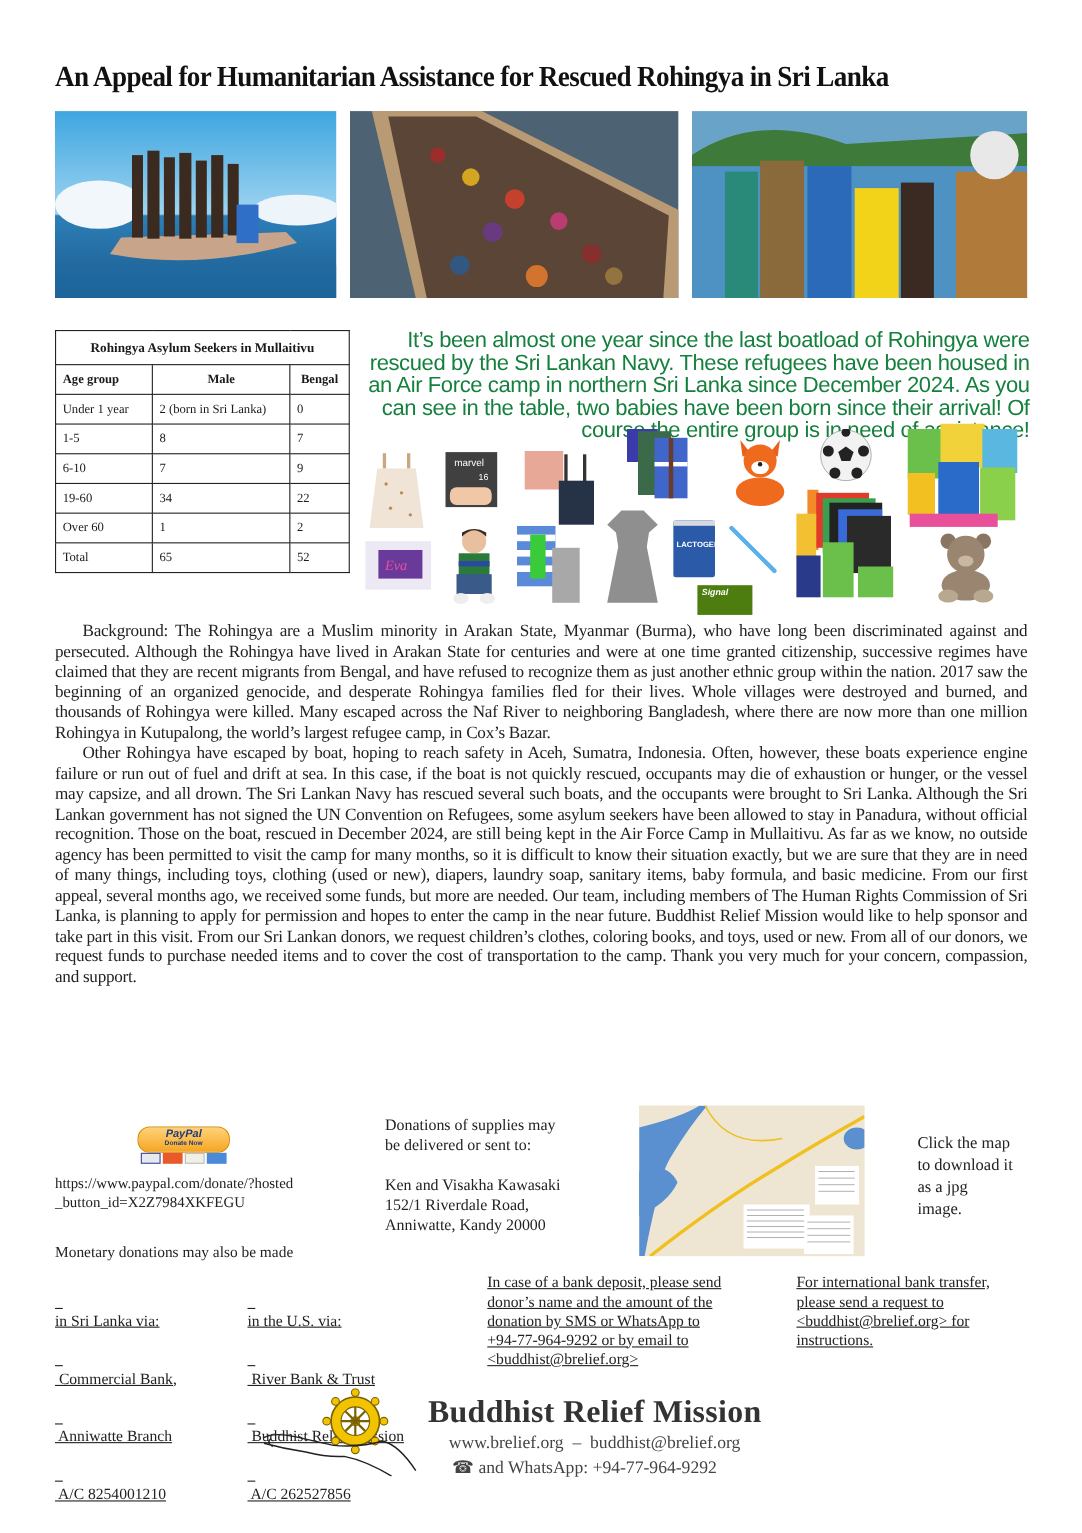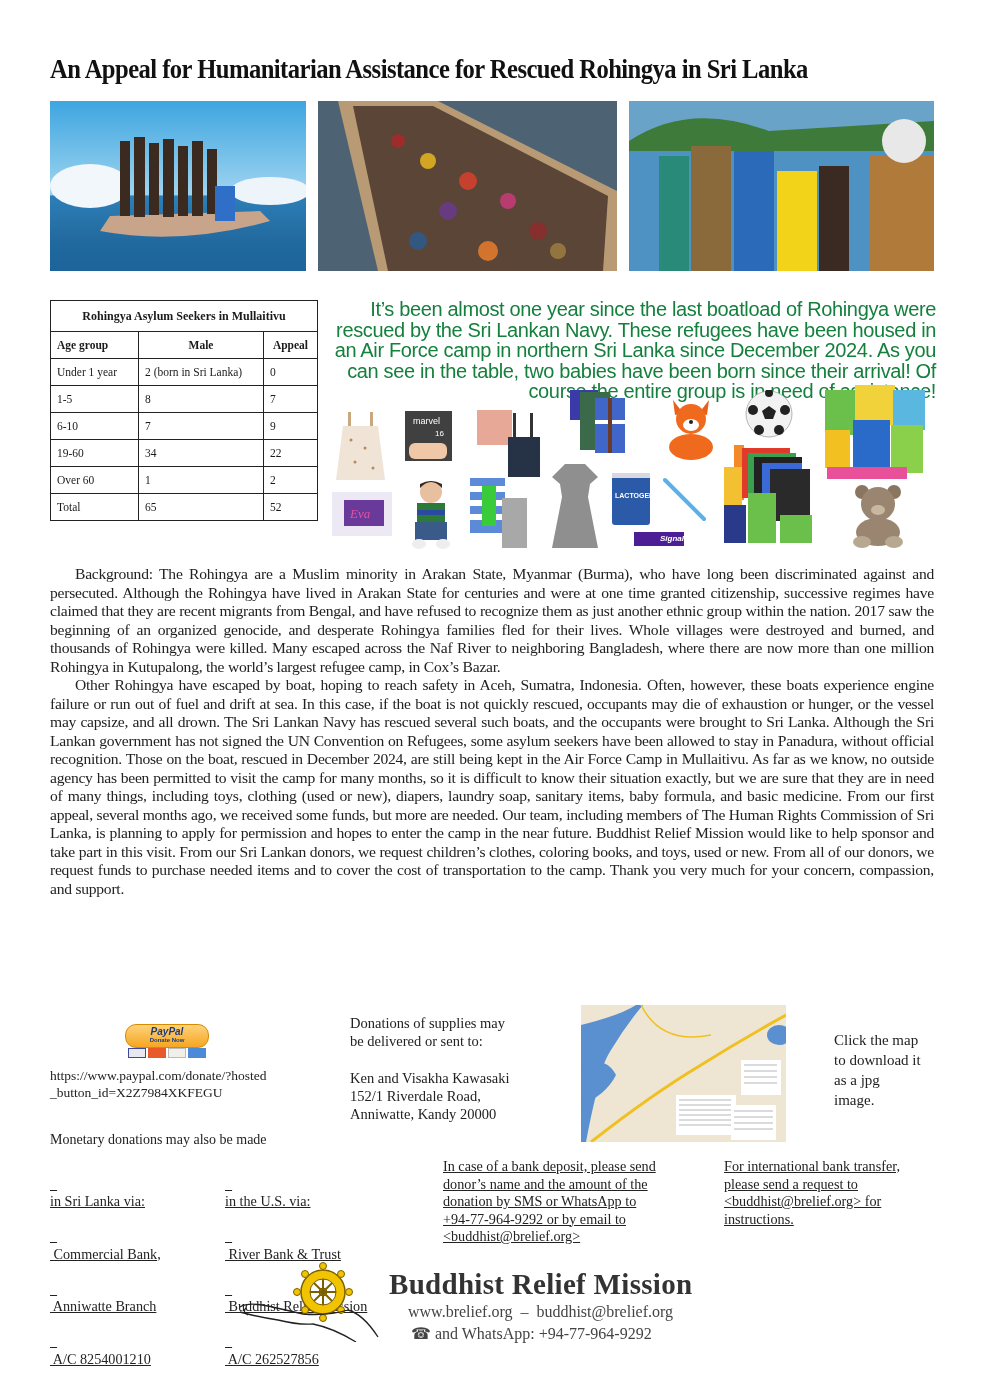--- a/index.html
+++ b/index.html
@@ -95,21 +95,21 @@
 </div>
 
 <table class="stats">
   <tbody>
       <tr>
         <th class="cap" colspan="3">Rohingya Asylum Seekers in Mullaitivu</th>
       </tr>
   <tr>
     <th class="hd" style="width:75px;">Age group</th>
     <th class="hd c" style="width:112px;">Male</th>
-    <th class="hd c">Appeal</th>
+    <th class="hd c">Bengal</th>
   </tr>
   <tr>
         <td>Under 1 year</td>
         <td>2 (born in Sri Lanka)</td>
         <td>0</td>
       </tr>
   <tr>
         <td>1-5</td>
         <td>8</td>
         <td>7</td>
@@ -220,21 +220,21 @@
     <path d="M15 2 L35 2 L48 15 L40 22 L38 35 L48 86 L2 86 L12 35 L10 22 L2 15 Z" fill="#8f8f8f"></path>
   </svg>
 <svg class="item" style="left:612px;top:473px;width:38px;height:52px;" viewBox="0 0 38 52">
     <rect x="0" y="0" width="38" height="52" rx="3" fill="#2a5aa8"></rect>
     <rect x="0" y="0" width="38" height="5" fill="#d8d8e0"></rect>
   </svg>
 <div class="item" style="left:615px;top:492px;font-family:'Liberation Sans',sans-serif;font-size:7px;font-weight:bold;color:#fff;">LACTOGEN</div>
 <svg class="item" style="left:662px;top:477px;width:45px;height:45px;" viewBox="0 0 45 45">
     <line x1="3" y1="3" x2="42" y2="42" stroke="#5ab0e8" stroke-width="4" stroke-linecap="round"></line>
   </svg>
-<div class="item" style="left:634px;top:532px;width:50px;height:14px;background:#4c1d95;color:#fff;font-family:'Liberation Sans',sans-serif;font-size:8px;font-weight:bold;font-style:italic;padding-left:4px;box-sizing:border-box;line-height:14px;text-align:right;"><span>Signal</span></div>
+<div class="item" style="left:634px;top:532px;width:50px;height:27px;background:#4d7c0f;color:#fff;font-family:'Liberation Sans',sans-serif;font-size:8px;font-weight:bold;font-style:italic;padding-left:4px;box-sizing:border-box;line-height:14px;"><span>Signal</span></div>
 <svg class="item" style="left:722px;top:445px;width:92px;height:100px;" viewBox="0 0 92 100">
     <rect x="12" y="0" width="10" height="55" fill="#f28a2a"></rect>
     <rect x="20" y="3" width="48" height="50" fill="#e03a2a"></rect>
     <rect x="26" y="8" width="48" height="50" fill="#3aa050"></rect>
     <rect x="32" y="12" width="48" height="50" fill="#222"></rect>
     <rect x="40" y="18" width="40" height="50" fill="#3a6ad8"></rect>
     <rect x="48" y="24" width="40" height="52" fill="#2a2a2a"></rect>
     <rect x="2" y="22" width="18" height="40" fill="#f2c030"></rect>
     <rect x="2" y="60" width="22" height="38" fill="#2a3a8a"></rect>
     <rect x="26" y="48" width="28" height="50" fill="#6ac04a"></rect>

